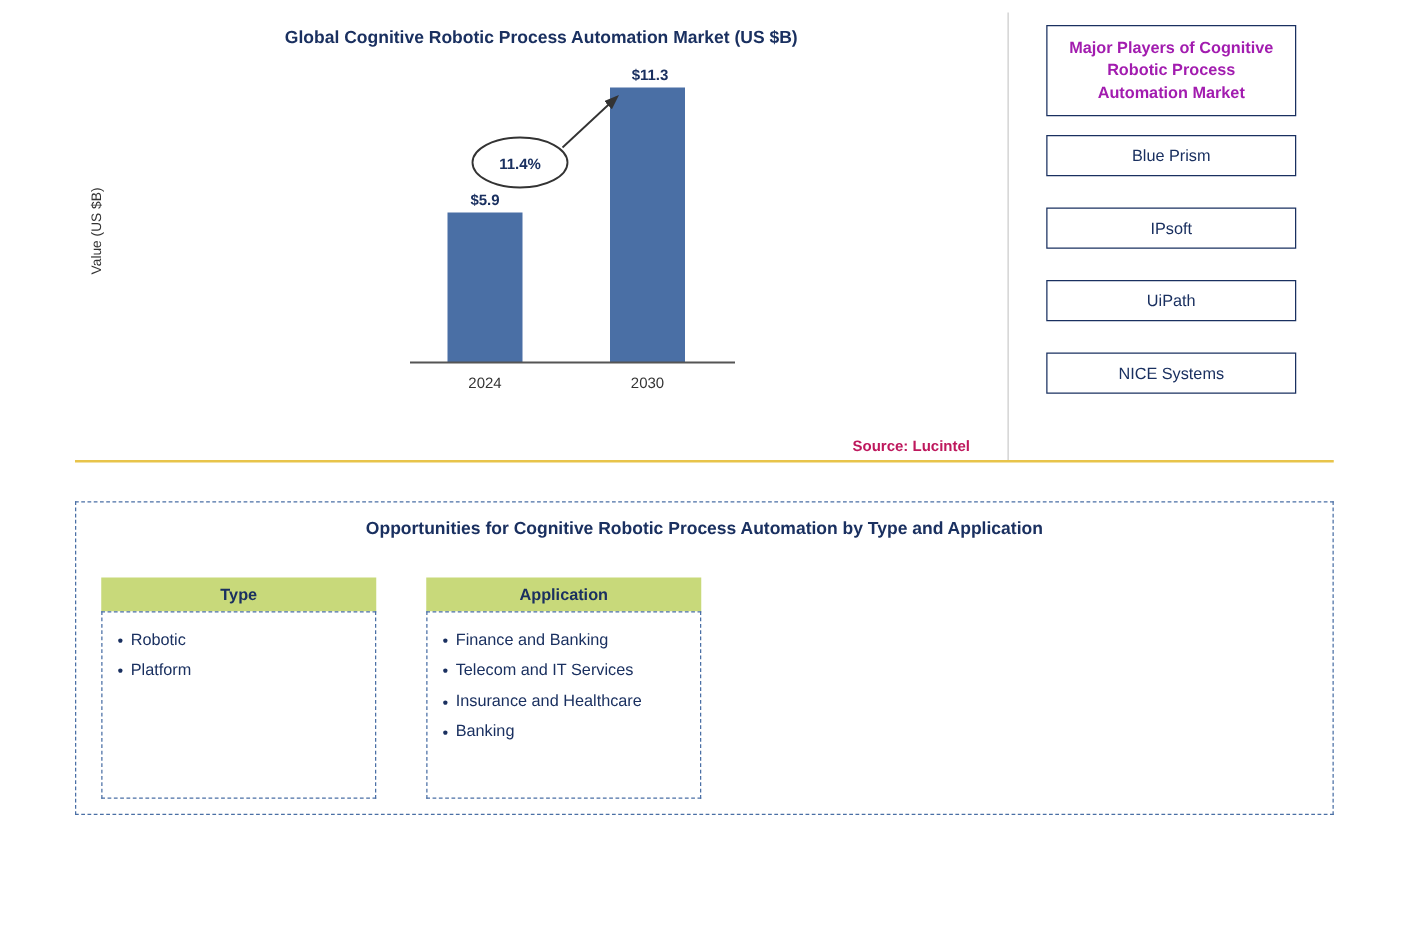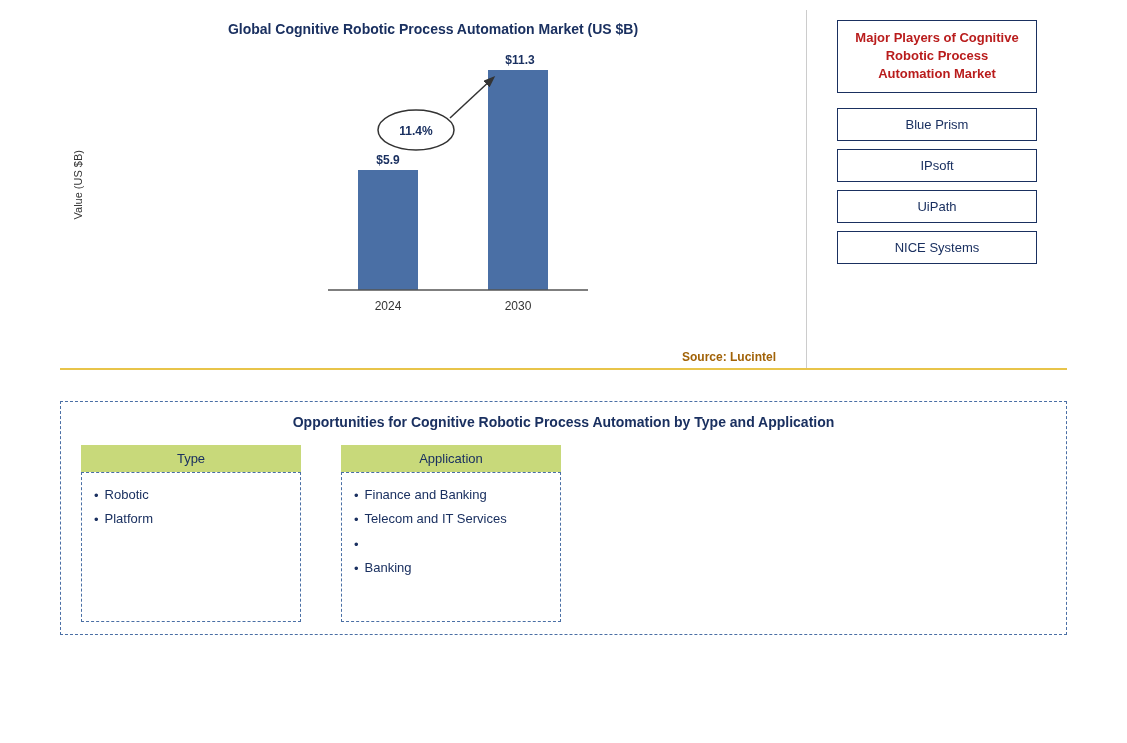--- a/index.html
+++ b/index.html
@@ -54,21 +54,21 @@
       align-items: flex-end;
       flex: 1;
       width: 100%;
       padding: 10px 20px 30px 50px;
       position: relative;
     }
 
     .source-text {
       font-size: 12px;
       font-weight: bold;
-      color: #a16207;
+      color: #be185d;
       margin-top: auto;
       align-self: flex-end;
       padding-right: 20px;
       padding-bottom: 5px;
     }
 
     
     .right-panel {
       width: 260px;
       display: flex;
@@ -76,34 +76,34 @@
       align-items: center;
       padding: 10px 15px;
     }
 
     .players-title-box {
       border: 1.5px solid #1a3060;
       padding: 8px 12px;
       text-align: center;
       font-size: 13px;
       font-weight: bold;
-      color: #b91c1c;
+      color: #a21caf;
       margin-bottom: 15px;
       width: 200px;
       line-height: 1.4;
     }
 
     .player-item {
       border: 1px solid #1a3060;
       padding: 8px 12px;
       text-align: center;
       font-size: 13px;
       color: #1a3060;
       width: 200px;
-      margin-bottom: 8px;
+      margin-bottom: 25px;
     }
 
     
     .bottom-section {
       flex: 1;
       padding: 15px 0;
     }
 
     .opportunities-box {
       border: 1.5px dashed #4a6fa5;
@@ -127,24 +127,25 @@
     .opp-column {
       display: flex;
       flex-direction: column;
       min-width: 220px;
     }
 
     .opp-header {
       background: #c8d97a;
       padding: 6px 12px;
       font-size: 13px;
-      font-weight: normal;
+      font-weight: bold;
       color: #1a3060;
       text-align: center;
       margin-bottom: 0;
+      margin-top: 17px;
     }
 
     .opp-list-box {
       border: 1px dashed #4a6fa5;
       padding: 10px 12px;
       flex: 1;
       min-height: 150px;
     }
 
     .opp-list-item {
@@ -246,20 +247,21 @@
             <div class="opp-list-item">
               <span class="bullet">•</span>
               <span>Finance and Banking</span>
             </div>
             <div class="opp-list-item">
               <span class="bullet">•</span>
               <span>Telecom and IT Services</span>
             </div>
             <div class="opp-list-item">
               <span class="bullet">•</span>
+              <span>Insurance and Healthcare</span>
             </div>
             <div class="opp-list-item">
               <span class="bullet">•</span>
               <span>Banking</span>
             </div>
           </div>
         </div>
 
       </div>
     </div>

